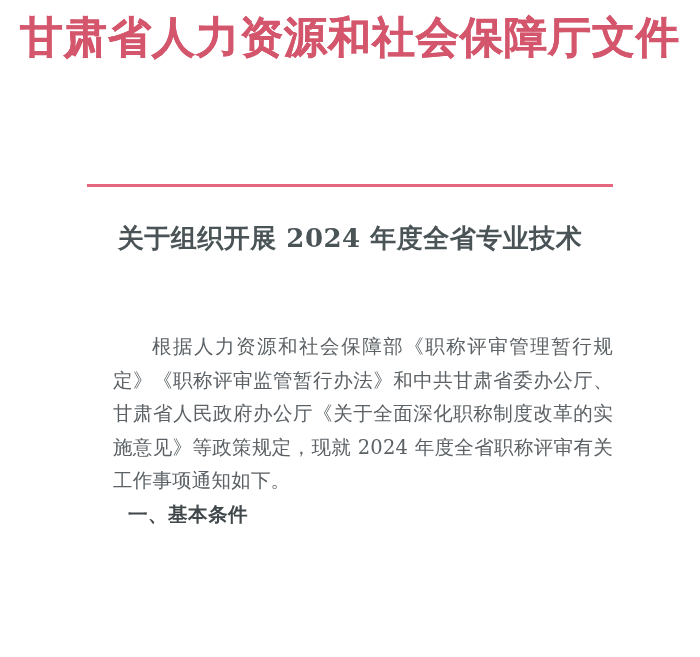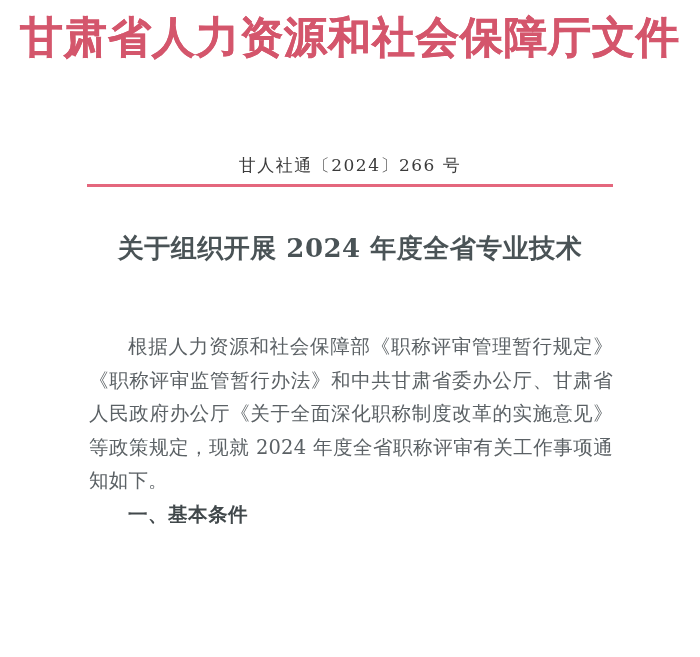--- a/index.html
+++ b/index.html
@@ -56,21 +56,21 @@
     top: 184px;
     width: 526px;
     height: 3px;
     background: #e4677d;
   }
 
   
   .doc-title {
     position: absolute;
     left: 60px;
-    top: 229px;
+    top: 219px;
     width: 580px;
     text-align: center;
     color: #4a5356;
     font-family: "DejaVu Serif", "Liberation Serif", serif;
     font-weight: 700;
     font-size: 26px;
     line-height: 39px;
     letter-spacing: 0.5px;
   }
   .doc-title .tline { display: block; white-space: nowrap; }
@@ -86,37 +86,36 @@
     font-size: 19.5px;
     line-height: 33.5px;
     letter-spacing: 0.2px;
   }
   .body-block p {
     margin: 0;
     text-align: justify;
     text-justify: inter-character;
     text-align-last: left;
   }
-  .body-block p.indent { text-indent: 2em; }
+  .body-block p.indent { text-indent: 2em; margin-left: 24px; }
   .section-head {
     margin: 0;
     font-weight: 700;
     color: #41484b;
     text-indent: 2em;
     letter-spacing: 0.5px;
   }
 </style>
 </head>
 <body>
 
 <div class="page">
 
   <div class="masthead">甘肃省人力资源和社会保障厅文件</div>
 
-  <div class="doc-number">甘人社通〔2024〕266 号</div>
 
   <div class="red-rule"></div>
 
   <div class="doc-title">
     <span class="tline">关于组织开展 2024 年度全省专业技术</span>
   </div>
 
   <div class="body-block">
 
 

